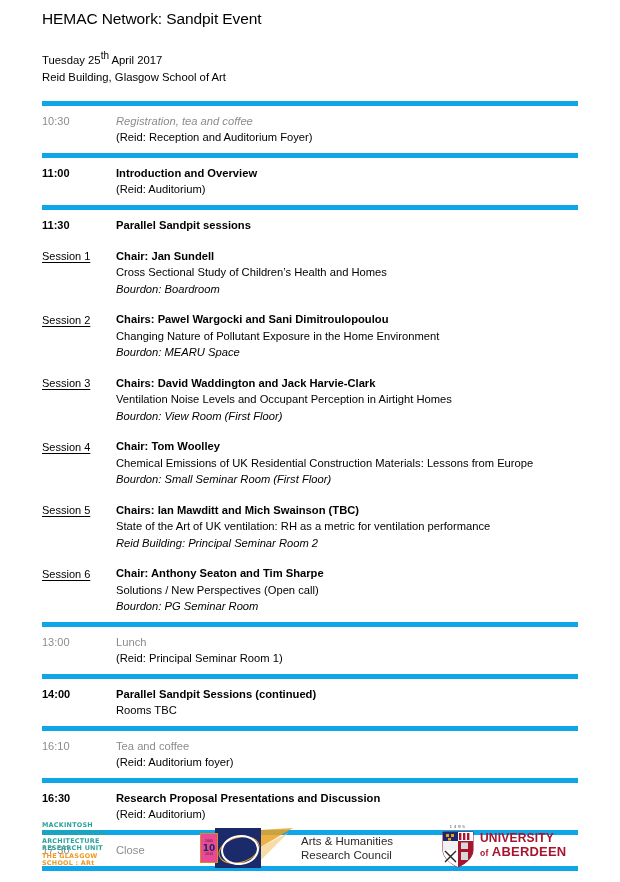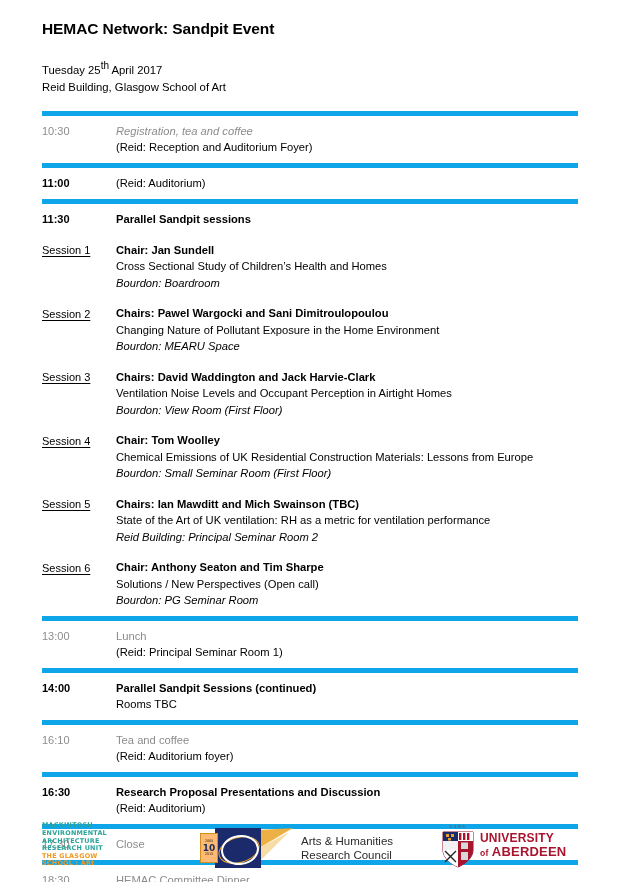--- a/index.html
+++ b/index.html
@@ -18,23 +18,23 @@
     position: relative;
     width: 620px;
     height: 882px;
     box-sizing: border-box;
     padding: 0 42px;
   }
 
   
   .doc-title {
     margin: 0;
-    padding-top: 20px;
+    padding-top: 10px;
     font-size: 15.5px;
-    font-weight: bold;
+    font-weight: normal;
     letter-spacing: -0.1px;
     color: #000;
   }
   .subheader {
     margin-top: 24px;
     font-size: 11.3px;
     line-height: 16.5px;
     color: #000;
   }
   .subheader .sup {
@@ -130,21 +130,21 @@
     flex: 0 0 205px;
     width: 205px;
     display: flex;
     align-items: center;
     margin-left: 40px;
   }
   .ahrc-badge {
     position: relative;
     width: 18px;
     height: 30px;
-    background: #fdba74;
+    background: #ec4899;
     border: 1px solid #d28f1c;
     box-sizing: border-box;
     display: flex;
     flex-direction: column;
     align-items: center;
     justify-content: center;
     line-height: 1;
     margin-right: -3px;
     z-index: 2;
   }
@@ -259,20 +259,21 @@
       <div class="row ruled">
         <div class="col-time"><span class="time-muted">10:30</span></div>
         <div class="col-body">
           <div class="line-muted-italic">Registration, tea and coffee</div>
           <div class="line-plain">(Reid: Reception and Auditorium Foyer)</div>
         </div>
       </div>
       <div class="row ruled">
         <div class="col-time"><span class="time-strong">11:00</span></div>
         <div class="col-body">
+          <div class="line-bold">Introduction and Overview</div>
           <div class="line-plain">(Reid: Auditorium)</div>
         </div>
       </div>
       <div class="row ruled">
         <div class="col-time"><span class="time-strong">11:30</span></div>
         <div class="col-body">
           <div class="line-bold">Parallel Sandpit sessions</div>
         </div>
       </div>
       <div class="row">

